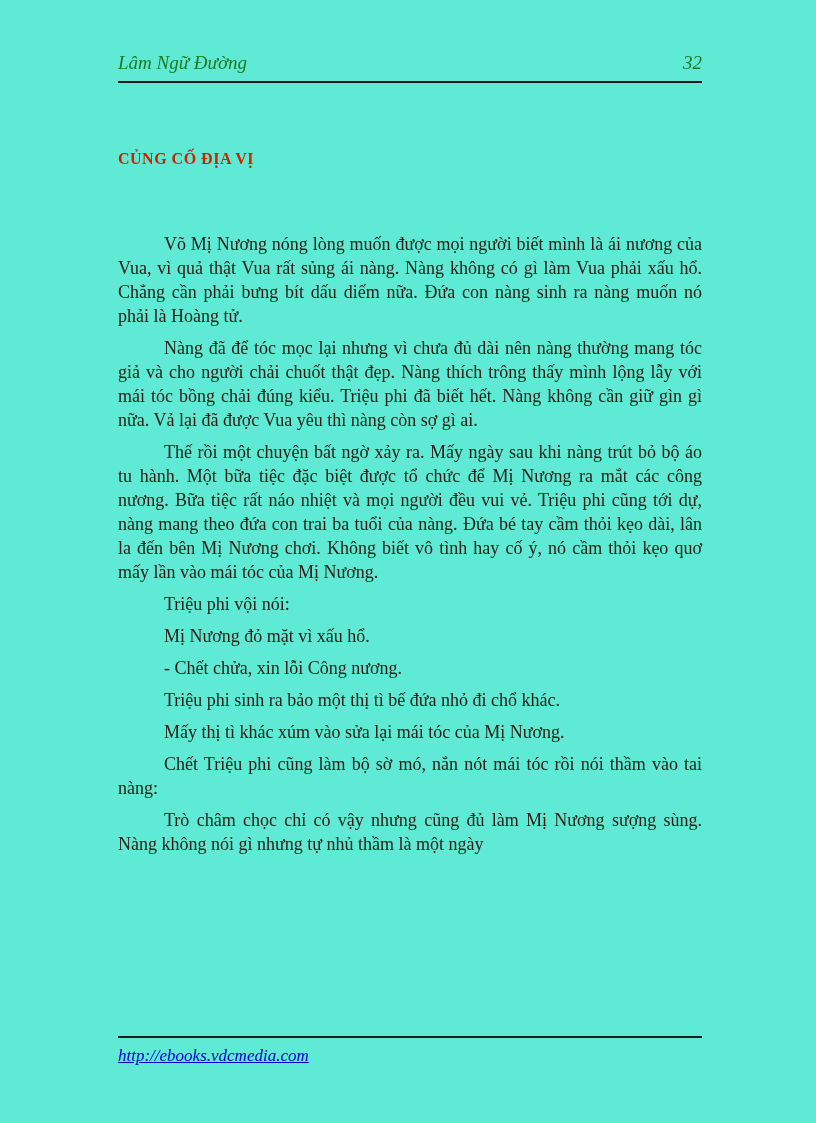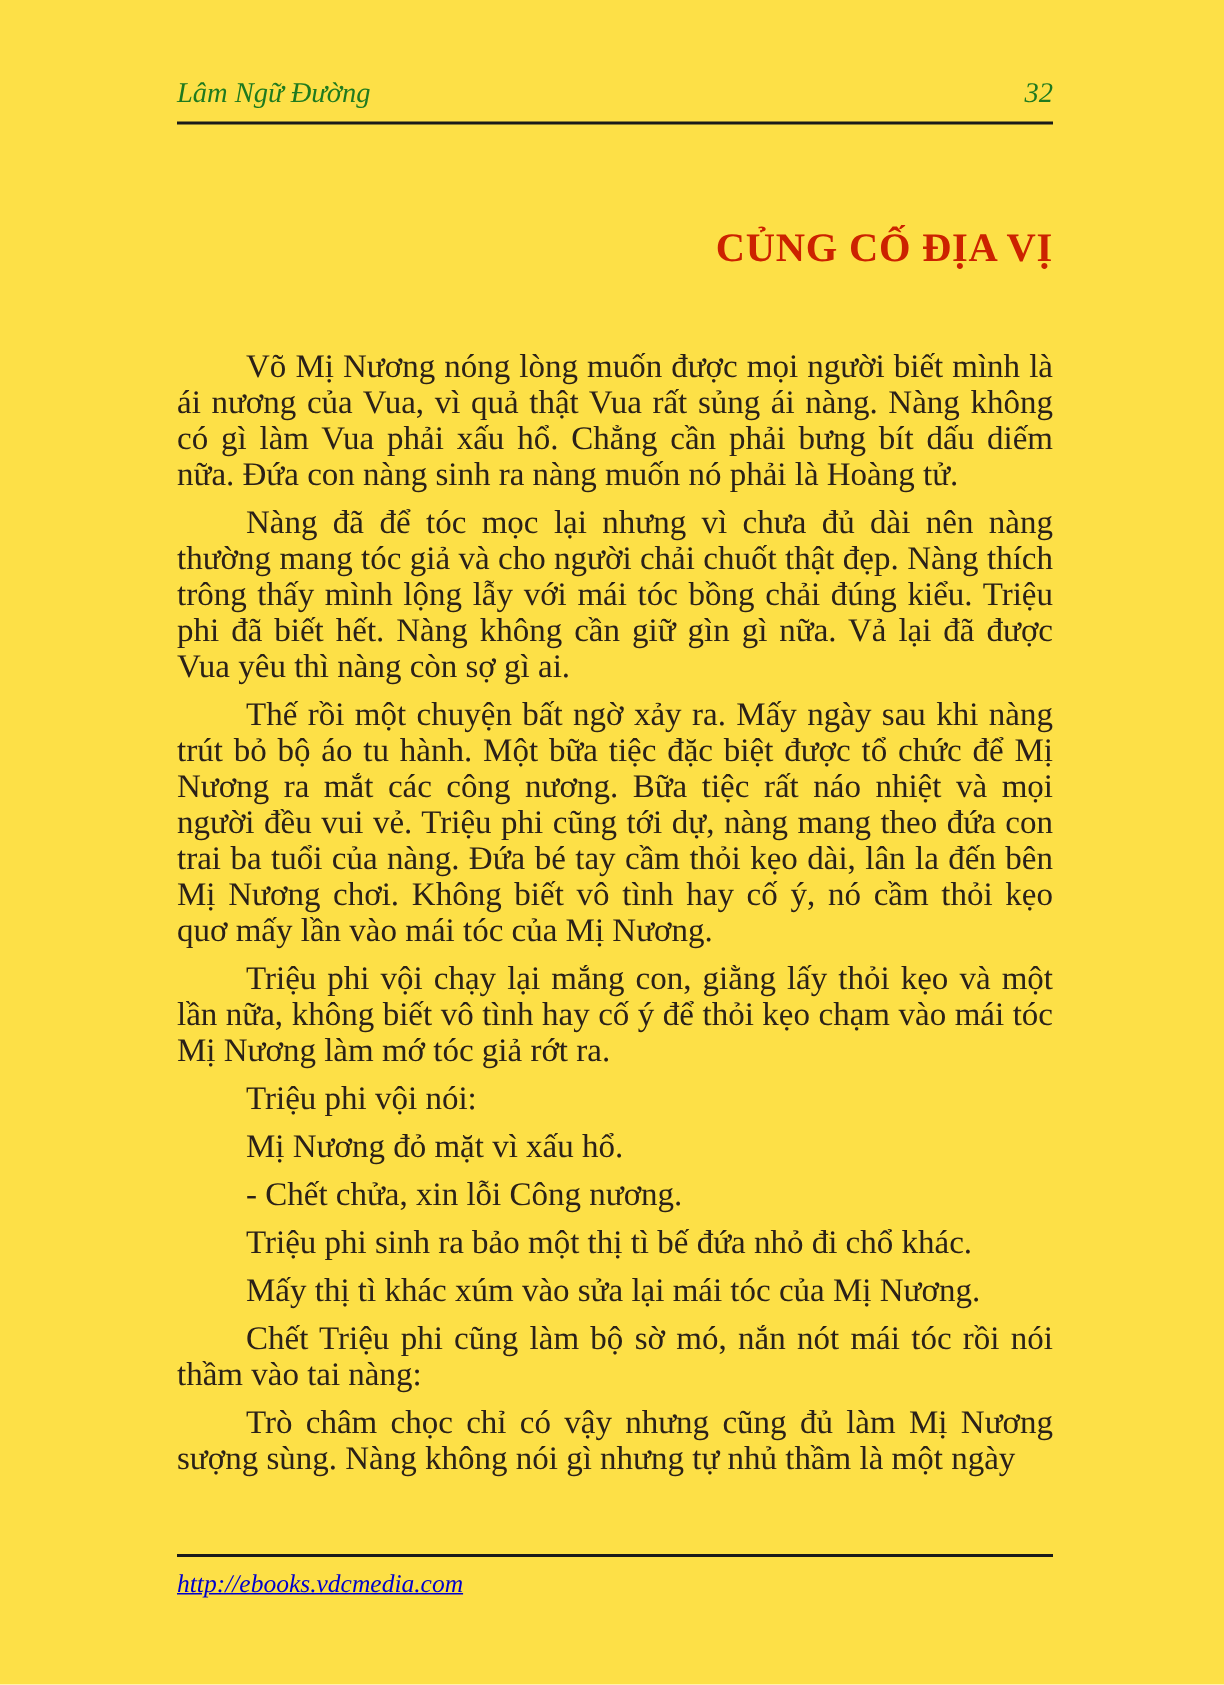--- a/index.html
+++ b/index.html
@@ -2,21 +2,21 @@
 <html><head>
 <meta charset="utf-8">
 <style>
   * { margin: 0; padding: 0; box-sizing: border-box; }
   html, body { background: #ffffff; }
   .page {
     position: relative;
     width: 816px;
     height: 1123px;
     margin: 0 auto;
-    background: #fde047;
+    background: #5eead4;
     font-family: "Liberation Serif", "DejaVu Serif", serif;
     overflow: hidden;
   }
   .header {
     position: absolute;
     top: 52px;
     left: 118px;
     right: 114px;
     display: flex;
     justify-content: space-between;
@@ -27,33 +27,33 @@
     border-bottom: 2px solid #1a1a1a;
     padding-bottom: 7px;
   }
   .header .author { font-weight: 500; }
   .header .pagenum { font-weight: 500; }
   .title {
     position: absolute;
     top: 150px;
     left: 118px;
     right: 114px;
-    text-align: right;
-    font-size: 27px;
+    text-align: left;
+    font-size: 16px;
     font-weight: 600;
     letter-spacing: 0.5px;
     color: #cc2200;
   }
   .body-text {
     position: absolute;
     top: 232px;
     left: 118px;
     right: 114px;
     color: #2b2118;
-    font-size: 22px;
+    font-size: 18px;
     line-height: 24px;
     text-align: justify;
   }
   .body-text p {
     text-indent: 46px;
     margin: 0 0 8px 0;
   }
   .footer {
     position: absolute;
     left: 118px;
@@ -79,21 +79,20 @@
     <span class="author">Lâm Ngữ Đường</span>
     <span class="pagenum">32</span>
   </div>
 
   <div class="title">CỦNG CỐ ĐỊA VỊ</div>
 
   <div class="body-text">
     <p>Võ Mị Nương nóng lòng muốn được mọi người biết mình là ái nương của Vua, vì quả thật Vua rất sủng ái nàng. Nàng không có gì làm Vua phải xấu hổ. Chẳng cần phải bưng bít dấu diếm nữa. Đứa con nàng sinh ra nàng muốn nó phải là Hoàng tử.</p>
     <p>Nàng đã để tóc mọc lại nhưng vì chưa đủ dài nên nàng thường mang tóc giả và cho người chải chuốt thật đẹp. Nàng thích trông thấy mình lộng lẫy với mái tóc bồng chải đúng kiểu. Triệu phi đã biết hết. Nàng không cần giữ gìn gì nữa. Vả lại đã được Vua yêu thì nàng còn sợ gì ai.</p>
     <p>Thế rồi một chuyện bất ngờ xảy ra. Mấy ngày sau khi nàng trút bỏ bộ áo tu hành. Một bữa tiệc đặc biệt được tổ chức để Mị Nương ra mắt các công nương. Bữa tiệc rất náo nhiệt và mọi người đều vui vẻ. Triệu phi cũng tới dự, nàng mang theo đứa con trai ba tuổi của nàng. Đứa bé tay cầm thỏi kẹo dài, lân la đến bên Mị Nương chơi. Không biết vô tình hay cố ý, nó cầm thỏi kẹo quơ mấy lần vào mái tóc của Mị Nương.</p>
-    <p>Triệu phi vội chạy lại mắng con, giằng lấy thỏi kẹo và một lần nữa, không biết vô tình hay cố ý để thỏi kẹo chạm vào mái tóc Mị Nương làm mớ tóc giả rớt ra.</p>
     <p>Triệu phi vội nói:</p>
     <p>Mị Nương đỏ mặt vì xấu hổ.</p>
     <p>- Chết chửa, xin lỗi Công nương.</p>
     <p>Triệu phi sinh ra bảo một thị tì bế đứa nhỏ đi chổ khác.</p>
     <p>Mấy thị tì khác xúm vào sửa lại mái tóc của Mị Nương.</p>
     <p>Chết Triệu phi cũng làm bộ sờ mó, nắn nót mái tóc rồi nói thầm vào tai nàng:</p>
     <p>Trò châm chọc chỉ có vậy nhưng cũng đủ làm Mị Nương sượng sùng. Nàng không nói gì nhưng tự nhủ thầm là một ngày</p>
   </div>
 
   <div class="footer">

